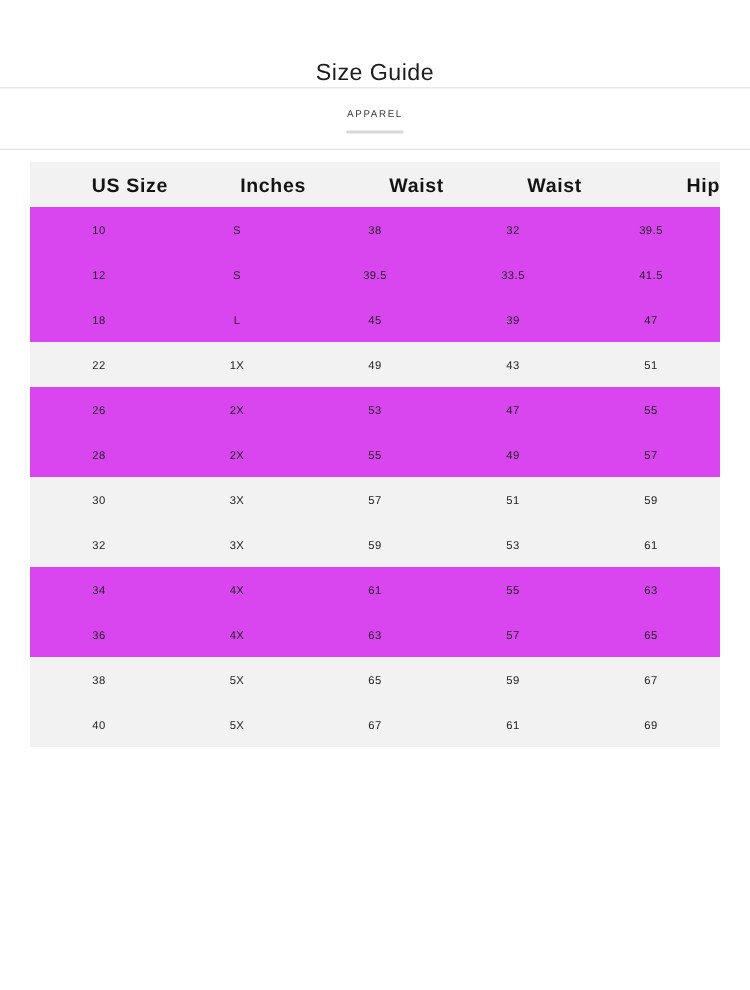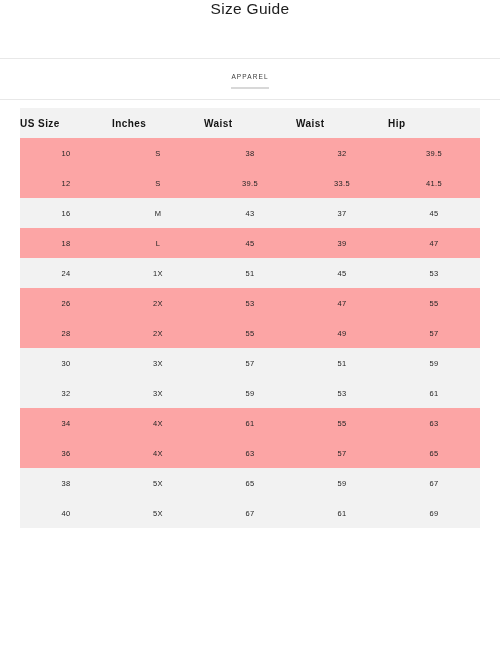--- a/index.html
+++ b/index.html
@@ -19,21 +19,21 @@
     width: 500px;
     height: 660px;
     position: relative;
     background: #ffffff;
   }
 
   
   .title-wrap {
     height: 58px;
     display: flex;
-    align-items: flex-start;
+    align-items: flex-end;
     justify-content: center;
   }
   .page-title {
     font-size: 15.5px;
     font-weight: 400;
     letter-spacing: 0.3px;
     color: #1d1d1d;
   }
 
   .divider {
@@ -77,42 +77,42 @@
   }
   table.size-table {
     width: 100%;
     border-collapse: collapse;
     table-layout: fixed;
   }
   table.size-table thead tr {
     background: #f2f2f2;
   }
   table.size-table th {
-    font-size: 10px;
+    font-size: 13px;
     font-weight: bold;
     letter-spacing: 0.45px;
     color: #141414;
     height: 30px;
-    text-align: left;
+    text-align: right;
     padding: 0;
   }
   table.size-table td {
     font-size: 7.5px;
     font-weight: 400;
     letter-spacing: 0.3px;
     color: #242424;
     height: 30px;
     text-align: center;
     padding: 0;
   }
   table.size-table tbody tr.shaded {
     background: #f2f2f2;
   }
   table.size-table tbody tr.plain {
-    background: #fca5a5;
+    background: #d946ef;
   }
 </style>
 </head>
 <body>
 
 <div class="page">
 
   <div class="title-wrap">
     <div class="page-title">Size Guide</div>
   </div>
@@ -146,40 +146,33 @@
             <td>32</td>
             <td>39.5</td>
           </tr>
           <tr class="plain">
             <td>12</td>
             <td>S</td>
             <td>39.5</td>
             <td>33.5</td>
             <td>41.5</td>
           </tr>
-          <tr class="shaded">
-            <td>16</td>
-            <td>M</td>
-            <td>43</td>
-            <td>37</td>
-            <td>45</td>
-          </tr>
           <tr class="plain">
             <td>18</td>
             <td>L</td>
             <td>45</td>
             <td>39</td>
             <td>47</td>
           </tr>
           <tr class="shaded">
-            <td>24</td>
+            <td>22</td>
             <td>1X</td>
+            <td>49</td>
+            <td>43</td>
             <td>51</td>
-            <td>45</td>
-            <td>53</td>
           </tr>
           <tr class="plain">
             <td>26</td>
             <td>2X</td>
             <td>53</td>
             <td>47</td>
             <td>55</td>
           </tr>
           <tr class="plain">
             <td>28</td>

